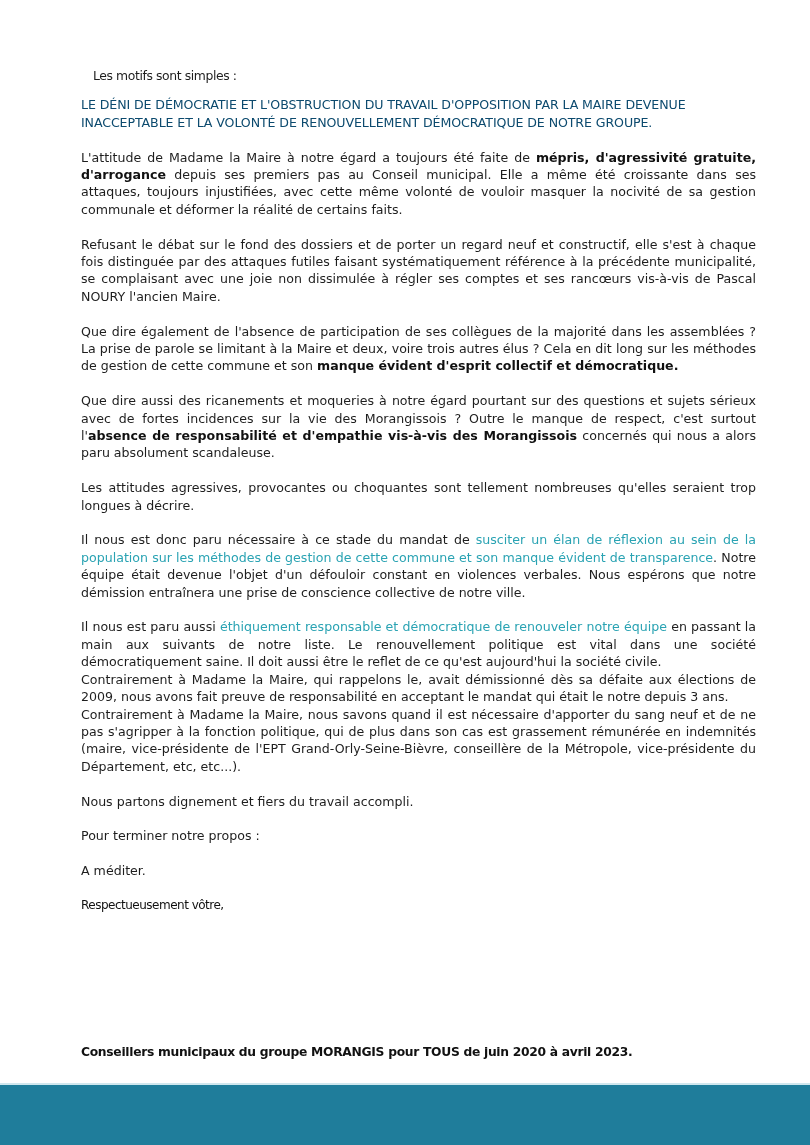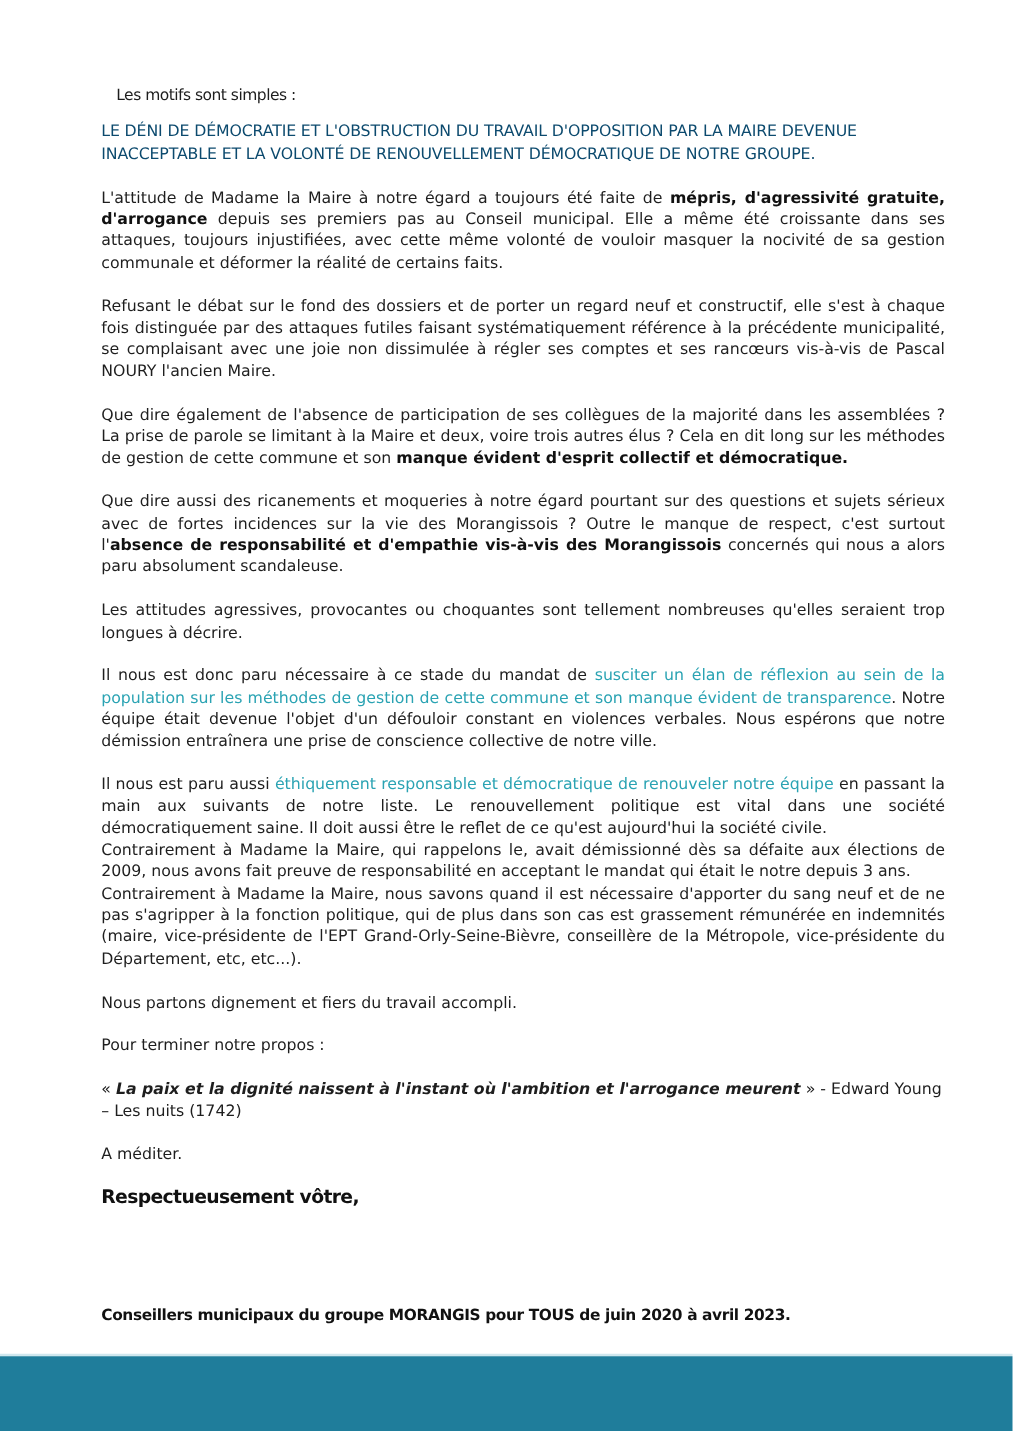--- a/index.html
+++ b/index.html
@@ -11,21 +11,21 @@
     position: absolute; left: 81px; top: 55px; width: 675px;
     font-size: 12.6px; line-height: 17.4px;
   }
   .p { margin: 0 0 17.4px 0; text-align: justify; }
   .p.tight { margin-bottom: 0; }
   .intro { font-size: 12.4px; letter-spacing: -0.4px; margin: 12px; }
   .headline { color: #0c4a6e; text-transform: uppercase; margin: 0 0 17.4px 0; letter-spacing: -0.1px; }
   b { font-weight: bold; color: #111; }
   .accent { color: #2aa3b3; }
   .quote-i { font-style: italic; font-weight: bold; }
-  .closing { font-size: 15px; letter-spacing: -0.5px; font-weight: bold; color: #111; }
+  .closing { font-size: 12px; letter-spacing: -0.5px; font-weight: normal; color: #111; }
   .signatures { position: absolute; left: 81px; top: 1044px; width: 690px; font-size: 12.3px; line-height: 17px; letter-spacing: -0.3px; color: #111; font-weight: bold; }
   .footer-band { position: absolute; left: 0; top: 1085px; width: 810px; height: 60px; background: #1f7d9b; }
   .footer-line { position: absolute; left: 0; top: 1083px; width: 810px; height: 2px; background: #cfe7ee; }
 </style>
 </head>
 <body>
 
 <div class="page">
   <p class="intro">Les motifs sont simples :</p>
   <p class="headline">LE DÉNI DE DÉMOCRATIE ET L'OBSTRUCTION DU TRAVAIL D'OPPOSITION PAR LA MAIRE DEVENUE INACCEPTABLE ET LA VOLONTÉ DE RENOUVELLEMENT DÉMOCRATIQUE DE NOTRE GROUPE.</p>
@@ -42,21 +42,20 @@
 
   <p class="p"><span>Il nous est donc paru nécessaire à ce stade du mandat de </span><span class="accent">susciter un élan de réflexion au sein de la population sur les méthodes de gestion de cette commune et son manque évident de transparence</span><span>. Notre équipe était devenue l'objet d'un défouloir constant en violences verbales. Nous espérons que notre démission entraînera une prise de conscience collective de notre ville.</span></p>
 
   <p class="p tight"><span>Il nous est paru aussi </span><span class="accent">éthiquement responsable et démocratique de renouveler notre équipe</span><span> en passant la main aux suivants de notre liste. Le renouvellement politique est vital dans une société démocratiquement saine. Il doit aussi être le reflet de ce qu'est aujourd'hui la société civile.</span></p>
   <p class="p tight">Contrairement à Madame la Maire, qui rappelons le, avait démissionné dès sa défaite aux élections de 2009, nous avons fait preuve de responsabilité en acceptant le mandat qui était le notre depuis 3 ans.</p>
   <p class="p">Contrairement à Madame la Maire, nous savons quand il est nécessaire d'apporter du sang neuf et de ne pas s'agripper à la fonction politique, qui de plus dans son cas est grassement rémunérée en indemnités (maire, vice-présidente de l'EPT Grand-Orly-Seine-Bièvre, conseillère de la Métropole, vice-présidente du Département, etc, etc...).</p>
 
   <p class="p">Nous partons dignement et fiers du travail accompli.</p>
   <p class="p">Pour terminer notre propos :</p>
 
-  <p class="p" style="text-align:left"><span>« </span><span class="quote-i">La paix et la dignité naissent à l'instant où l'ambition et l'arrogance meurent</span><span> » - Edward Young – Les nuits (1742)</span></p>
 
   <p class="p">A méditer.</p>
 
   <p class="closing">Respectueusement vôtre,</p>
 </div>
 
 <div class="signatures">
   <div>Conseillers municipaux du groupe MORANGIS pour TOUS de juin 2020 à avril 2023.</div>
 </div>
 

